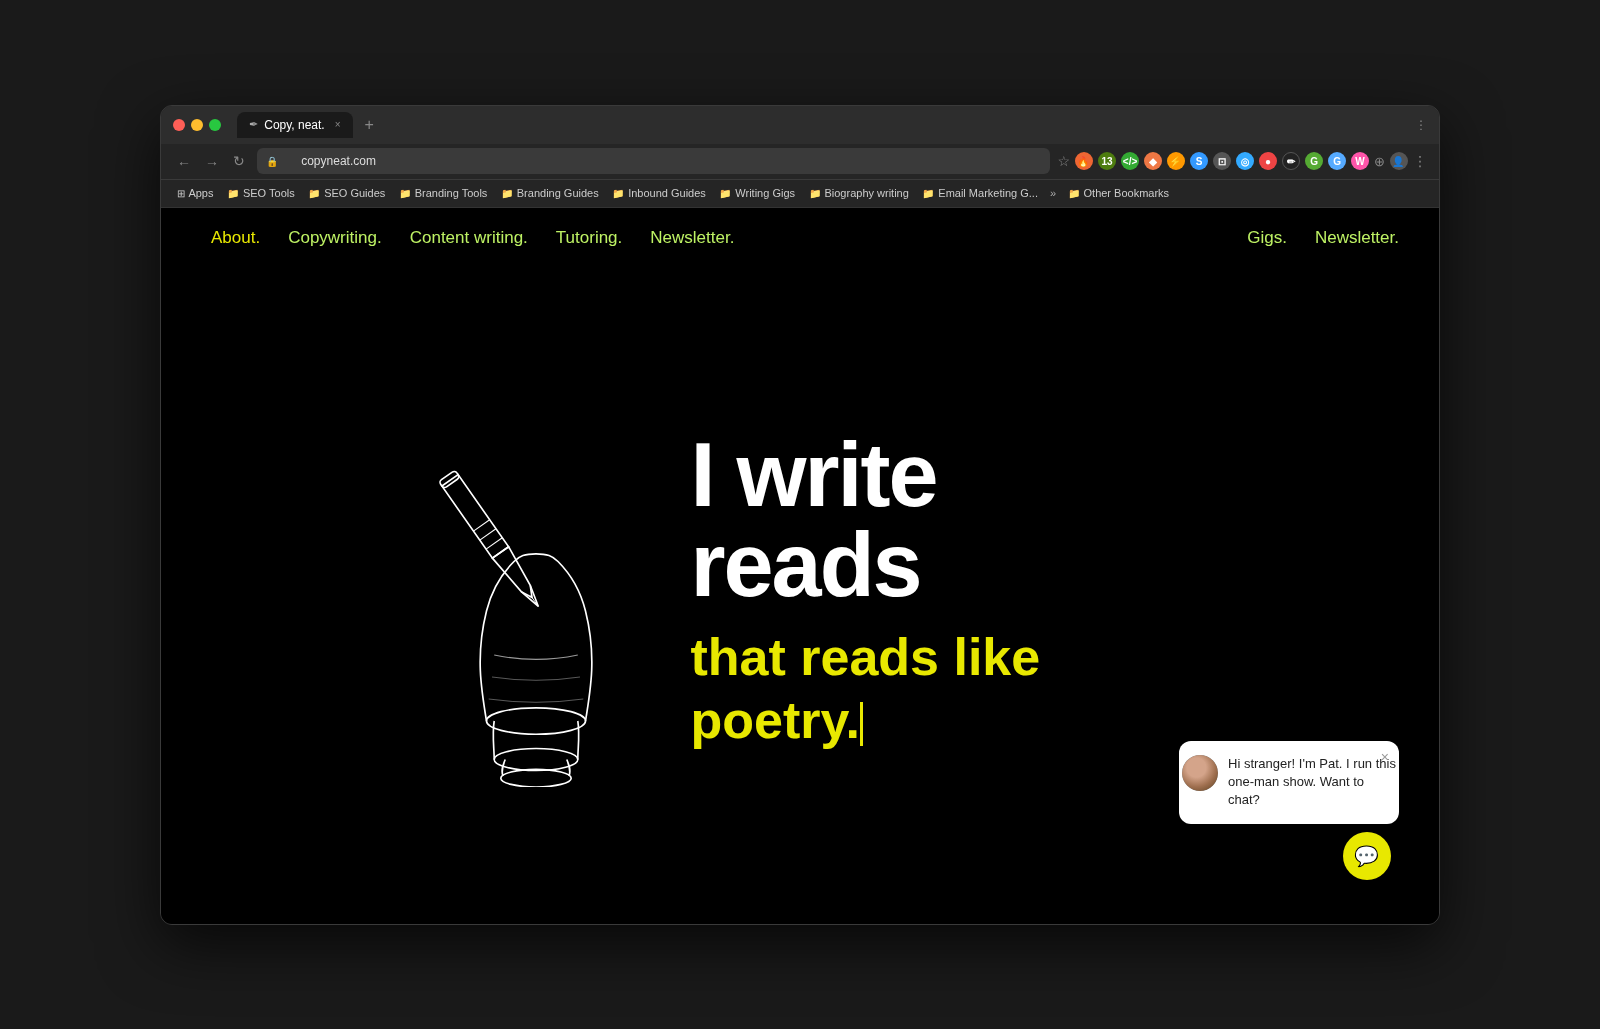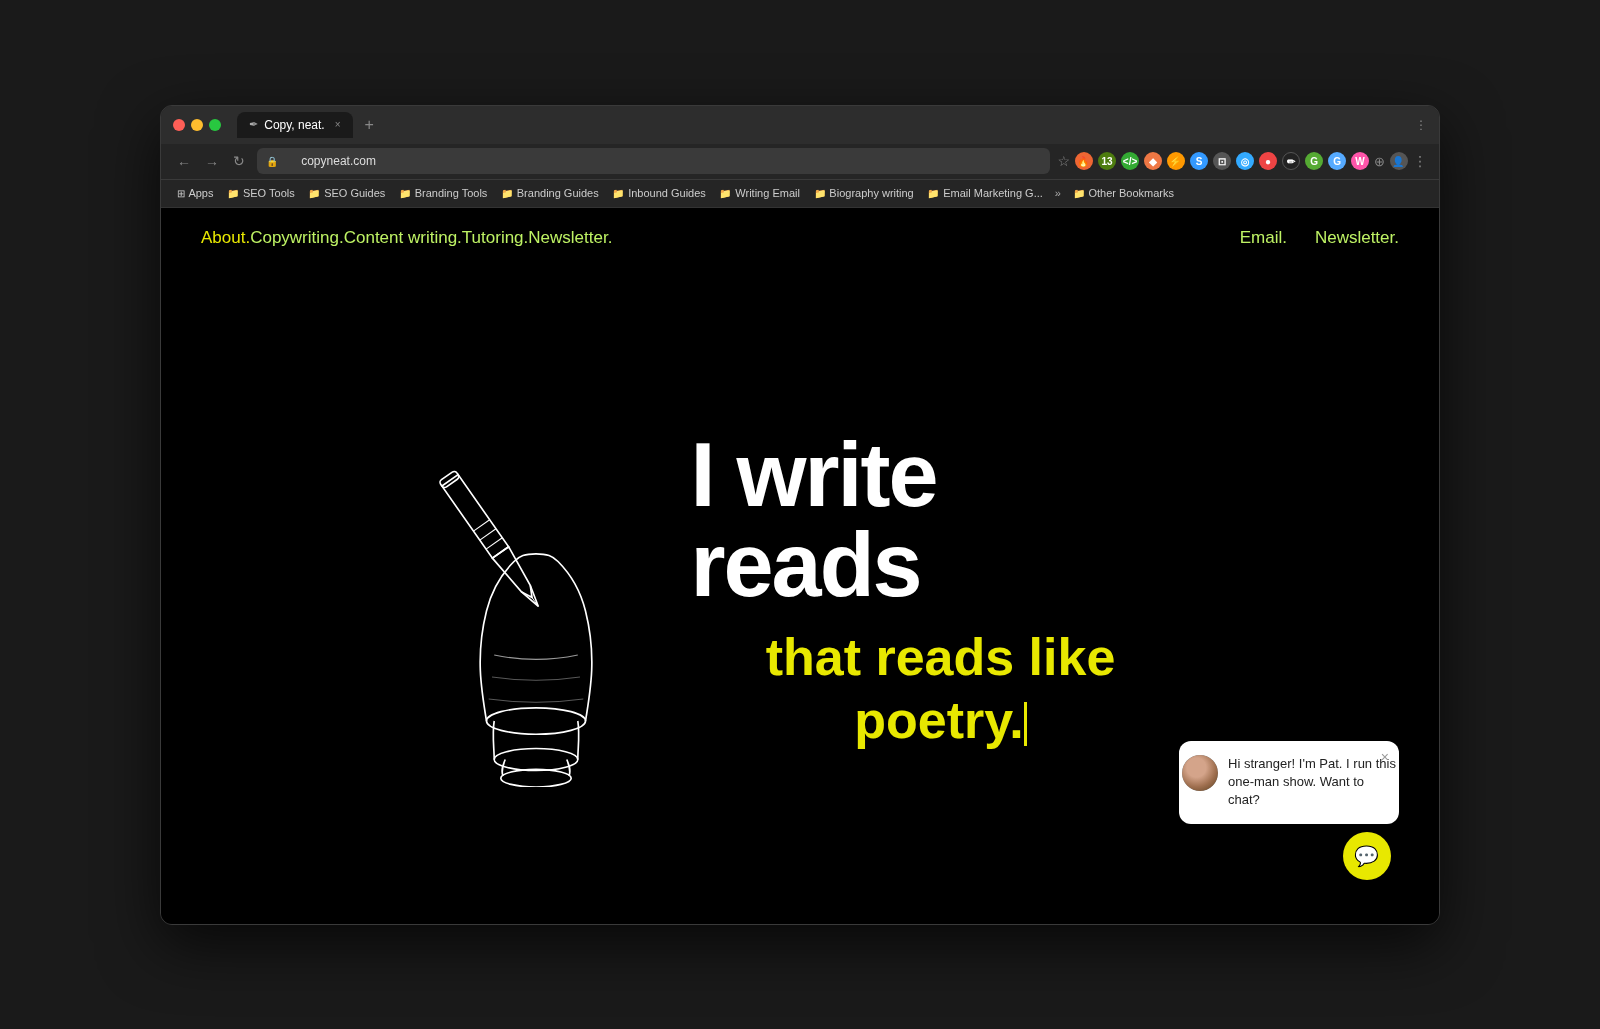--- a/index.html
+++ b/index.html
@@ -189,21 +189,23 @@
 
     
     .site-nav {
       display: flex;
       align-items: center;
       padding: 20px 40px;
       background: #000;
     }
     .nav-left {
       display: flex;
+      gap: 28px;
       align-items: flex-end;
+      margin-left: 10px;
     }
     .nav-item {
       font-size: 17px;
       color: #bef264;
       cursor: pointer;
       font-weight: 400;
       text-decoration: none;
     }
     .nav-item.active { color: #e8e800; }
     .nav-right {
@@ -244,21 +246,20 @@
       color: #fff;
       line-height: 1.0;
       letter-spacing: -2px;
     }
     .hero-sub {
       font-size: 52px;
       font-weight: 700;
       color: #e8e800;
       line-height: 1.2;
       margin-top: 16px;
-      text-align: center;
     }
 
     
     .chat-popup {
       position: absolute;
       bottom: 100px;
       right: 40px;
       background: #fff;
       border-radius: 12px;
       padding: 14px 3px;
@@ -405,21 +406,21 @@
     <div class="bookmark-item">
       <span class="bm-icon">📁</span>
       <span>Branding Guides</span>
     </div>
     <div class="bookmark-item">
       <span class="bm-icon">📁</span>
       <span>Inbound Guides</span>
     </div>
     <div class="bookmark-item">
       <span class="bm-icon">📁</span>
-      <span>Writing Email</span>
+      <span>Writing Gigs</span>
     </div>
     <div class="bookmark-item">
       <span class="bm-icon">📁</span>
       <span>Biography writing</span>
     </div>
     <div class="bookmark-item">
       <span class="bm-icon">📁</span>
       <span>Email Marketing G...</span>
     </div>
     <span class="bookmarks-more">»</span>
@@ -433,21 +434,21 @@
 
     <nav class="site-nav">
       <div class="nav-left">
         <a class="nav-item active">About.</a>
         <a class="nav-item">Copywriting.</a>
         <a class="nav-item">Content writing.</a>
         <a class="nav-item">Tutoring.</a>
         <a class="nav-item">Newsletter.</a>
       </div>
       <div class="nav-right">
-        <a class="nav-item">Email.</a>
+        <a class="nav-item">Gigs.</a>
         <a class="nav-item">Newsletter.</a>
       </div>
     </nav>
 
     <div class="hero-section">
 
       <div class="illustration-container">
         <svg class="illustration-svg" viewBox="0 0 200 360" fill="none" xmlns="http://www.w3.org/2000/svg">
 
           <ellipse cx="100" cy="300" rx="45" ry="12" stroke="white" stroke-width="1.5" fill="none"></ellipse>

